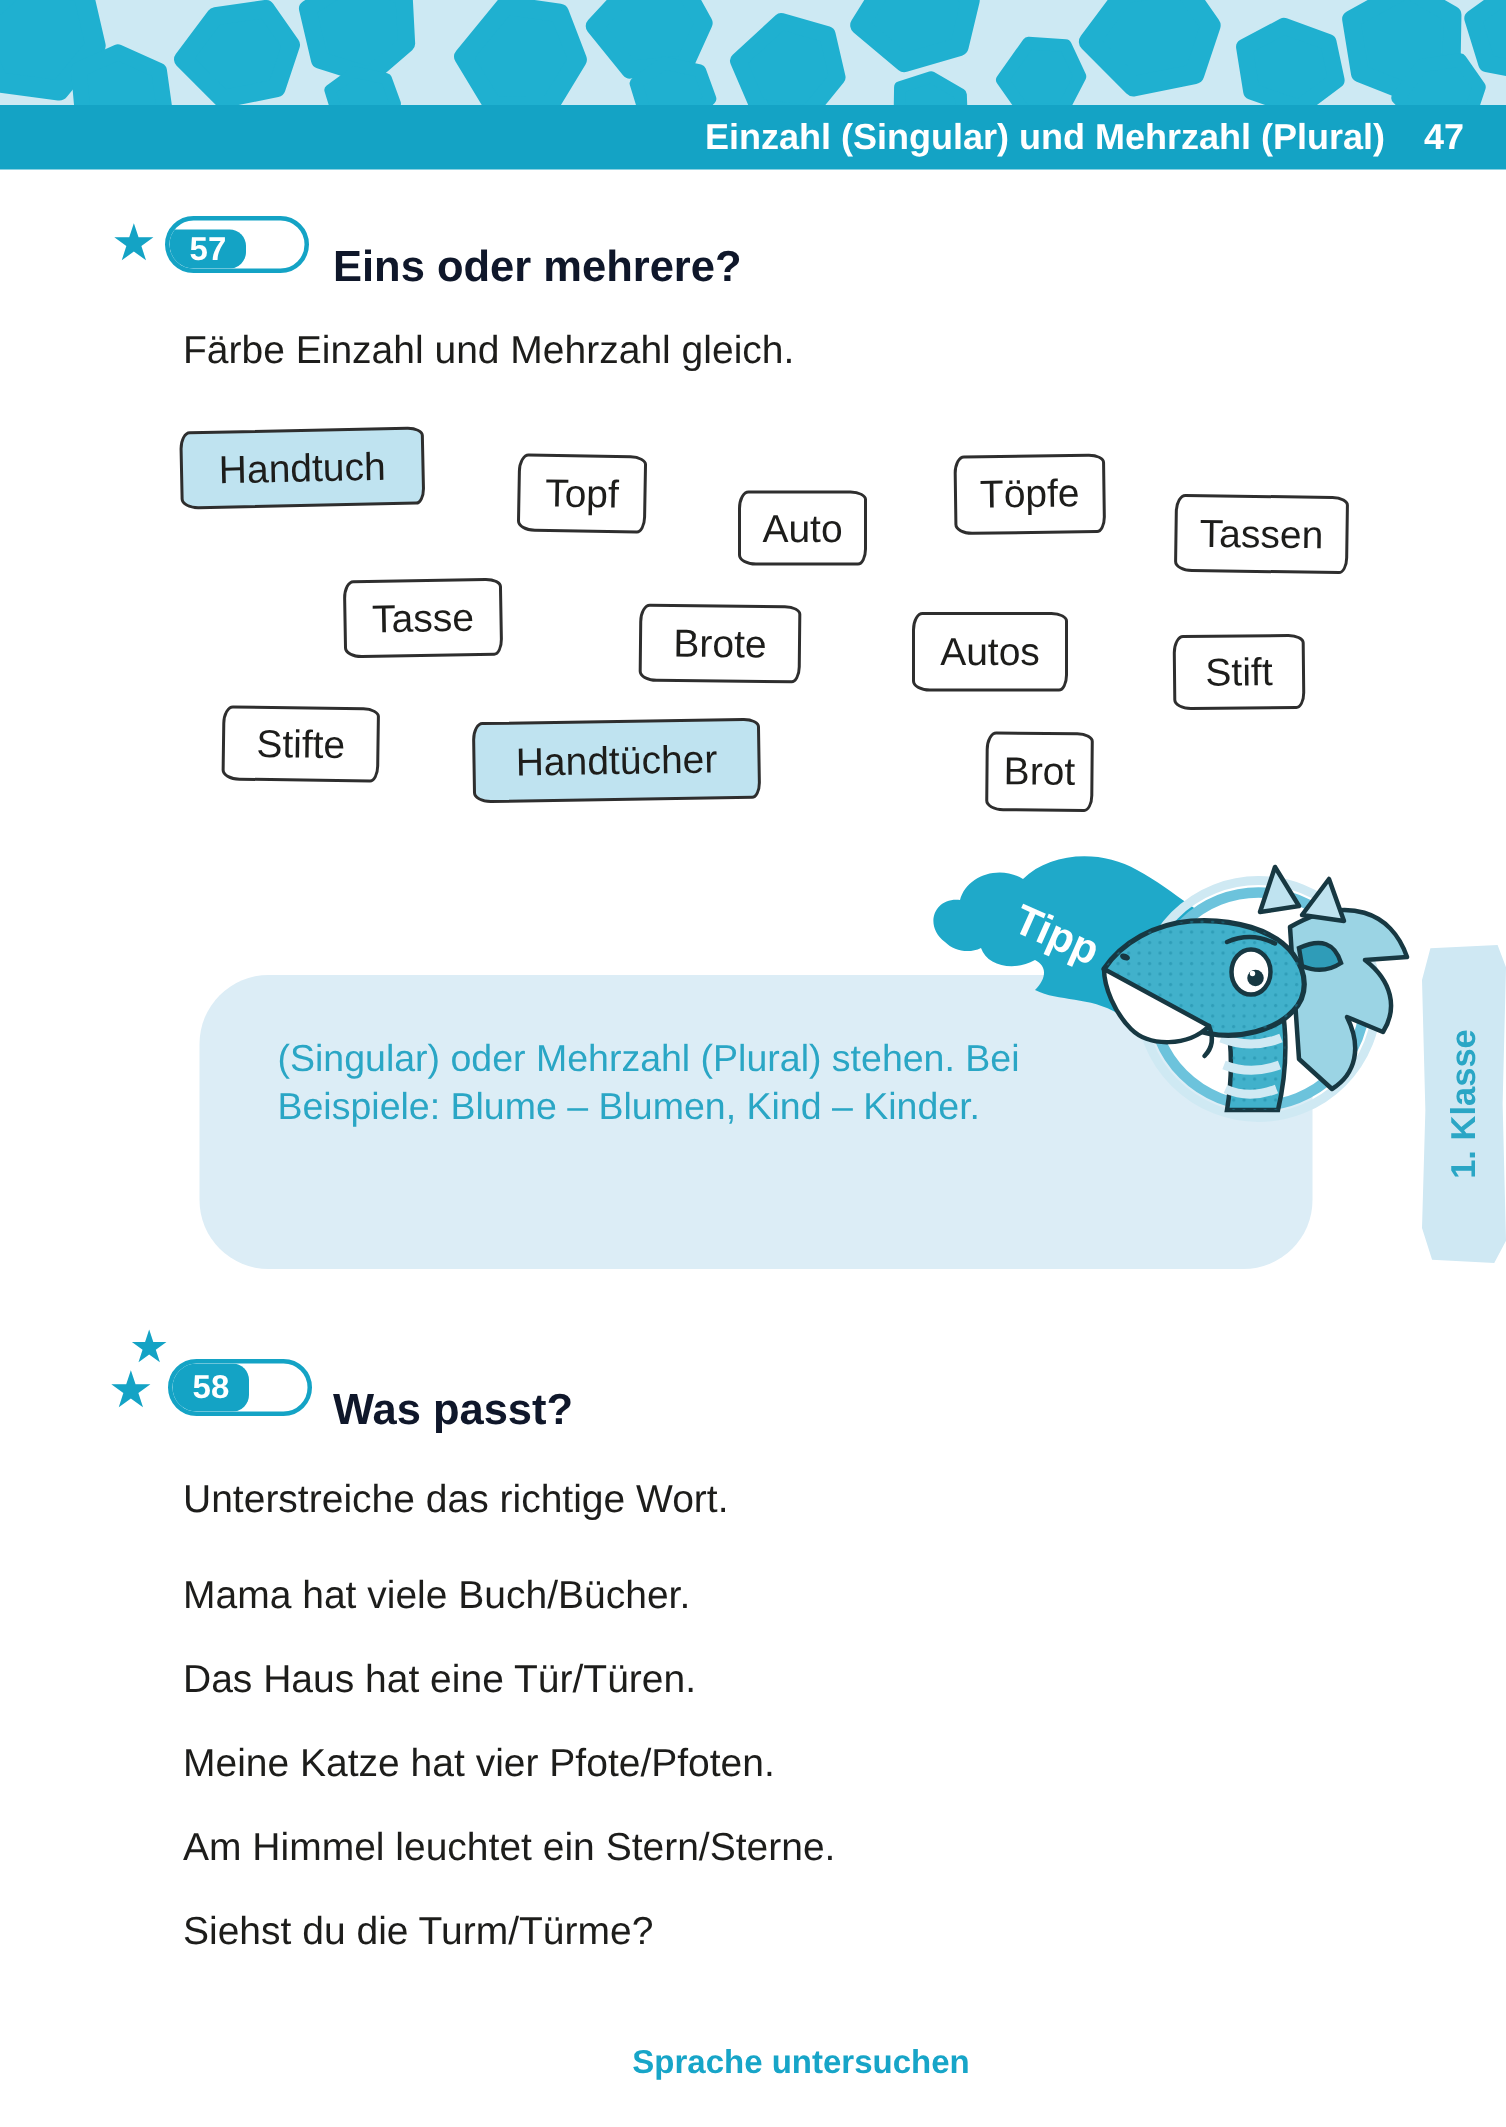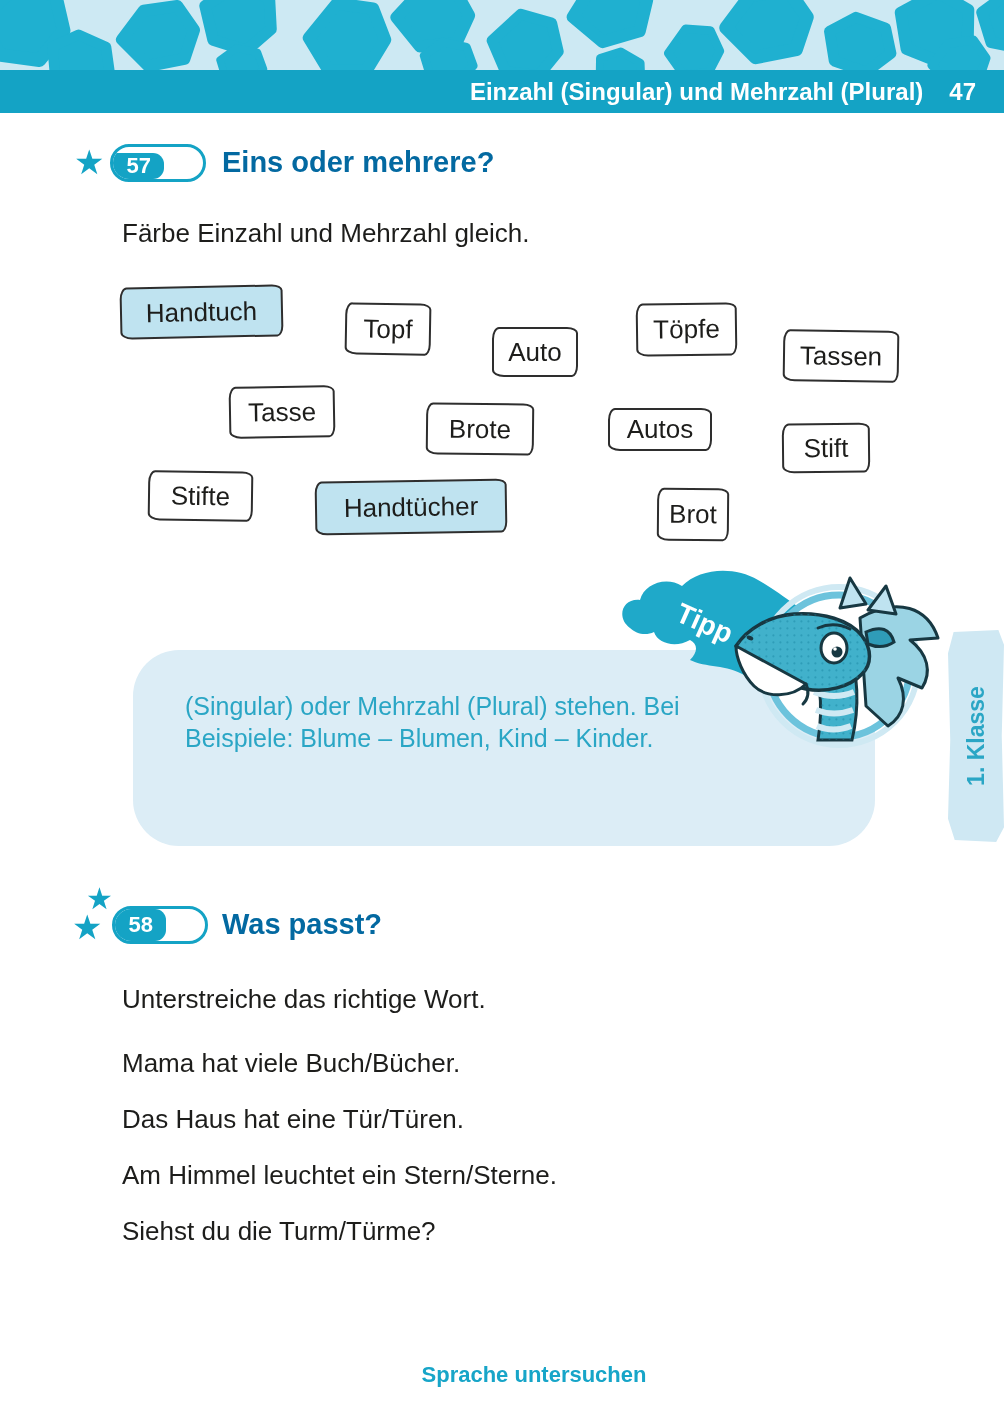--- a/index.html
+++ b/index.html
@@ -24,41 +24,41 @@
   .badge{
     position:absolute;width:96px;height:38px;border:3.5px solid #14a3c5;border-radius:21px;
     background:#fff;box-sizing:border-box;display:flex;overflow:hidden;
   }
   .badge .num{
     width:57%;background:#14a3c5;color:#fff;display:flex;align-items:center;justify-content:center;
     font-size:22px;font-weight:bold;border-radius:0 11px 11px 0;
   }
   .badge-57{left:110px;top:144px;align-items:flex-end;}
   .badge-58{left:112px;top:906px;}
-  .ex-title{position:absolute;font-size:29px;font-weight:bold;color:#0369a1;}
+  .ex-title{position:absolute;font-size:29px;font-weight:bold;color:#0f172a;margin-top:16px;}
   .title-57{left:222px;top:146px;}
   .title-58{left:222px;top:908px;}
   .instr{position:absolute;font-size:26px;color:#1d1d1b;}
   .instr-57{left:122px;top:218px;}
   .instr-58{left:122px;top:984px;}
   
   .word-box{
     position:absolute;display:flex;align-items:center;justify-content:center;
     background:#ffffff;border:2px solid #2e2e2e;font-size:26px;color:#1d1d1b;
     border-radius:7px 11px 6px 12px / 12px 6px 11px 7px;box-sizing:border-box;
   }
   .word-box.highlighted{background:#bfe3f0;}
   .wb1{left:120px;top:286px;width:163px;height:52px;transform:rotate(-1.2deg);}
   .wb2{left:345px;top:303px;width:86px;height:52px;transform:rotate(1deg);}
   .wb3{left:492px;top:327px;width:86px;height:50px;}
   .wb4{left:636px;top:303px;width:101px;height:53px;transform:rotate(-0.8deg);}
   .wb5{left:783px;top:330px;width:116px;height:52px;transform:rotate(0.8deg);}
   .wb6{left:229px;top:386px;width:106px;height:52px;transform:rotate(-1deg);}
   .wb7{left:426px;top:403px;width:108px;height:52px;transform:rotate(0.6deg);}
-  .wb8{left:608px;top:408px;width:104px;height:43px;}
+  .wb8{left:608px;top:408px;width:104px;height:53px;}
   .wb9{left:782px;top:423px;width:88px;height:50px;transform:rotate(-0.6deg);}
   .wb10{left:148px;top:471px;width:105px;height:50px;transform:rotate(0.8deg);}
   .wb11{left:315px;top:480px;width:192px;height:54px;transform:rotate(-0.9deg);}
   .wb12{left:657px;top:488px;width:72px;height:53px;transform:rotate(0.5deg);}
   
   .tip-box{
     position:absolute;left:133px;top:650px;width:742px;height:196px;
     background:#dcedf6;border-radius:46px;
   }
   .tip-text{position:absolute;left:185px;top:690px;font-size:25px;line-height:32px;color:#2aa6c5;font-weight:500;}
@@ -185,17 +185,18 @@
 <span class="star star-58b">★</span>
 <div class="badge badge-58">
   <span class="num">58</span>
 </div>
 <div class="ex-title title-58">Was passt?</div>
 <div class="instr instr-58">Unterstreiche das richtige Wort.</div>
 
 <div class="sentences">
   <p>Mama hat viele Buch/Bücher.</p>
   <p>Das Haus hat eine Tür/Türen.</p>
+  <p>Meine Katze hat vier Pfote/Pfoten.</p>
   <p>Am Himmel leuchtet ein Stern/Sterne.</p>
   <p>Siehst du die Turm/Türme?</p>
 </div>
 
 <div class="footer">Sprache untersuchen</div>
 
 </body></html>

